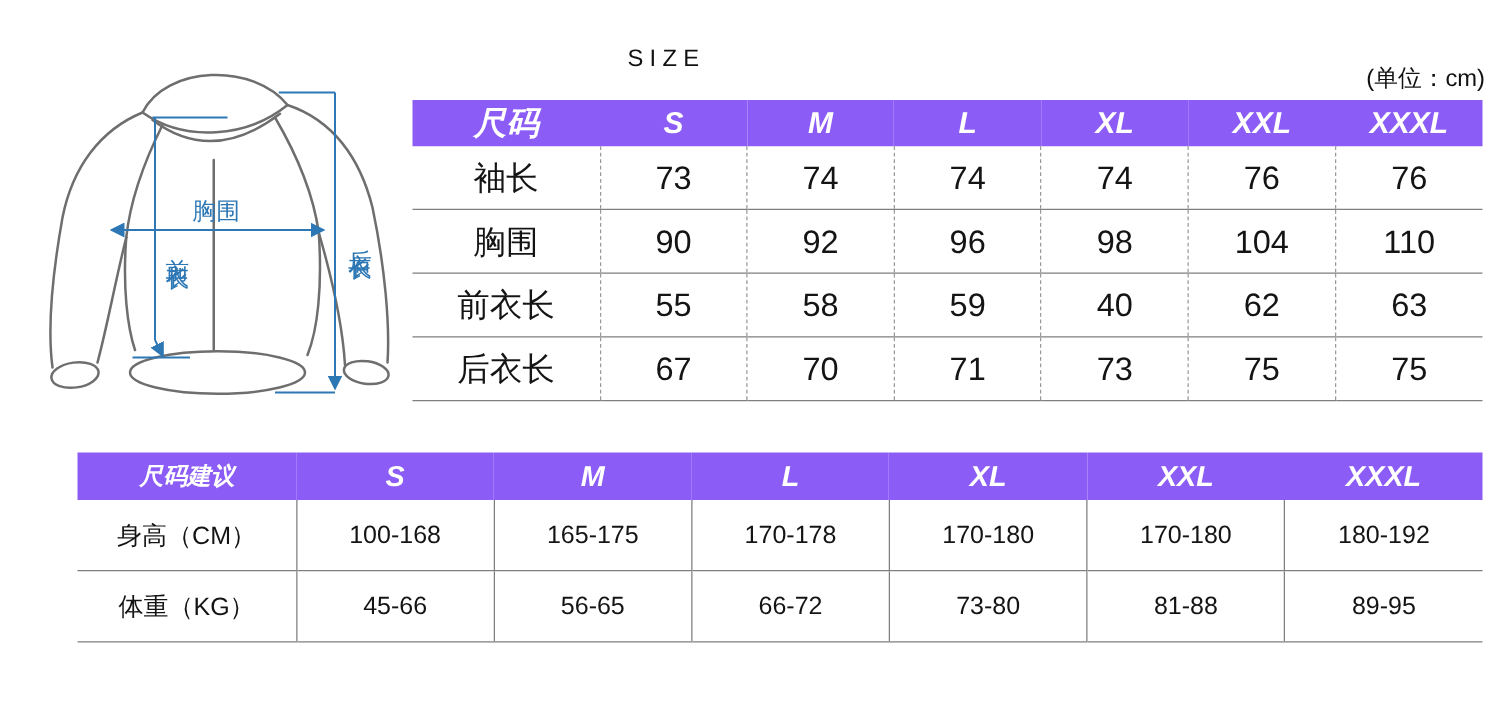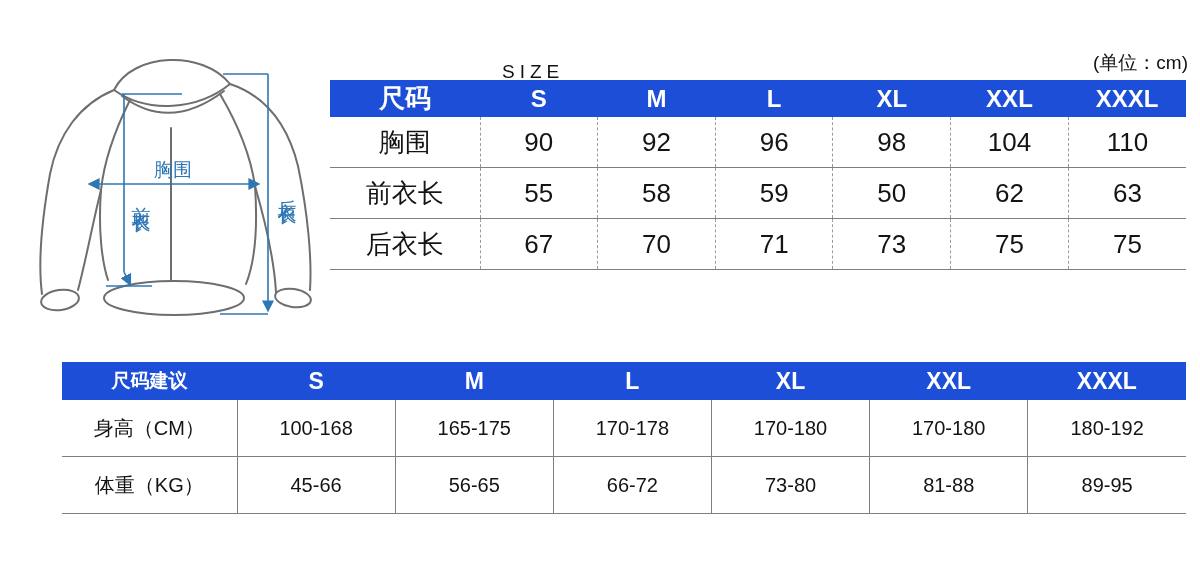--- a/index.html
+++ b/index.html
@@ -9,26 +9,26 @@
   }
   .stage{position:absolute;inset:0;}
 
   
   .diagram{position:absolute;left:18px;top:34px;width:302px;height:322px;}
   .diagram svg{display:block;width:100%;height:100%;}
   .measure-label{position:absolute;color:#2e77b5;font-size:19px;line-height:1.1;white-space:nowrap;}
   .measure-label.vertical{writing-mode:vertical-rl;text-orientation:upright;letter-spacing:3px;}
 
   
-  .size-title{position:absolute;left:502px;top:61px;font-size:19px;letter-spacing:5px;color:#111;}
+  .size-title{position:absolute;left:502px;top:37px;font-size:19px;letter-spacing:5px;color:#111;}
   .unit-note{position:absolute;right:12px;top:50px;font-size:19px;color:#111;}
 
   
   table{border-collapse:collapse;table-layout:fixed;text-align:center;position:absolute;}
-  thead th{background:#1d4ed8;color:#ffffff;font-weight:bold;padding:0;}
+  thead th{background:#8b5cf6;color:#ffffff;font-weight:bold;padding:0;font-style:italic;}
   tbody td{padding:0;border-bottom:1px solid #7f7f7f;color:#141414;}
 
   
   table.size-table{left:330px;top:80px;width:856px;}
   table.size-table thead th{height:37px;font-size:24px;}
   table.size-table thead th.rowhead{font-size:26px;}
   table.size-table tbody td{height:50px;font-size:26px;}
   table.size-table tbody td.val{border-left:1px dashed #9a9a9a;}
 
   
@@ -104,34 +104,43 @@
         <th>S</th>
         <th>M</th>
         <th>L</th>
         <th>XL</th>
         <th>XXL</th>
         <th>XXXL</th>
       </tr>
     </thead>
     <tbody>
       <tr>
+        <td>袖长</td>
+        <td class="val">73</td>
+        <td class="val">74</td>
+        <td class="val">74</td>
+        <td class="val">74</td>
+        <td class="val">76</td>
+        <td class="val">76</td>
+      </tr>
+      <tr>
         <td>胸围</td>
         <td class="val">90</td>
         <td class="val">92</td>
         <td class="val">96</td>
         <td class="val">98</td>
         <td class="val">104</td>
         <td class="val">110</td>
       </tr>
       <tr>
         <td>前衣长</td>
         <td class="val">55</td>
         <td class="val">58</td>
         <td class="val">59</td>
-        <td class="val">50</td>
+        <td class="val">40</td>
         <td class="val">62</td>
         <td class="val">63</td>
       </tr>
       <tr>
         <td>后衣长</td>
         <td class="val">67</td>
         <td class="val">70</td>
         <td class="val">71</td>
         <td class="val">73</td>
         <td class="val">75</td>

